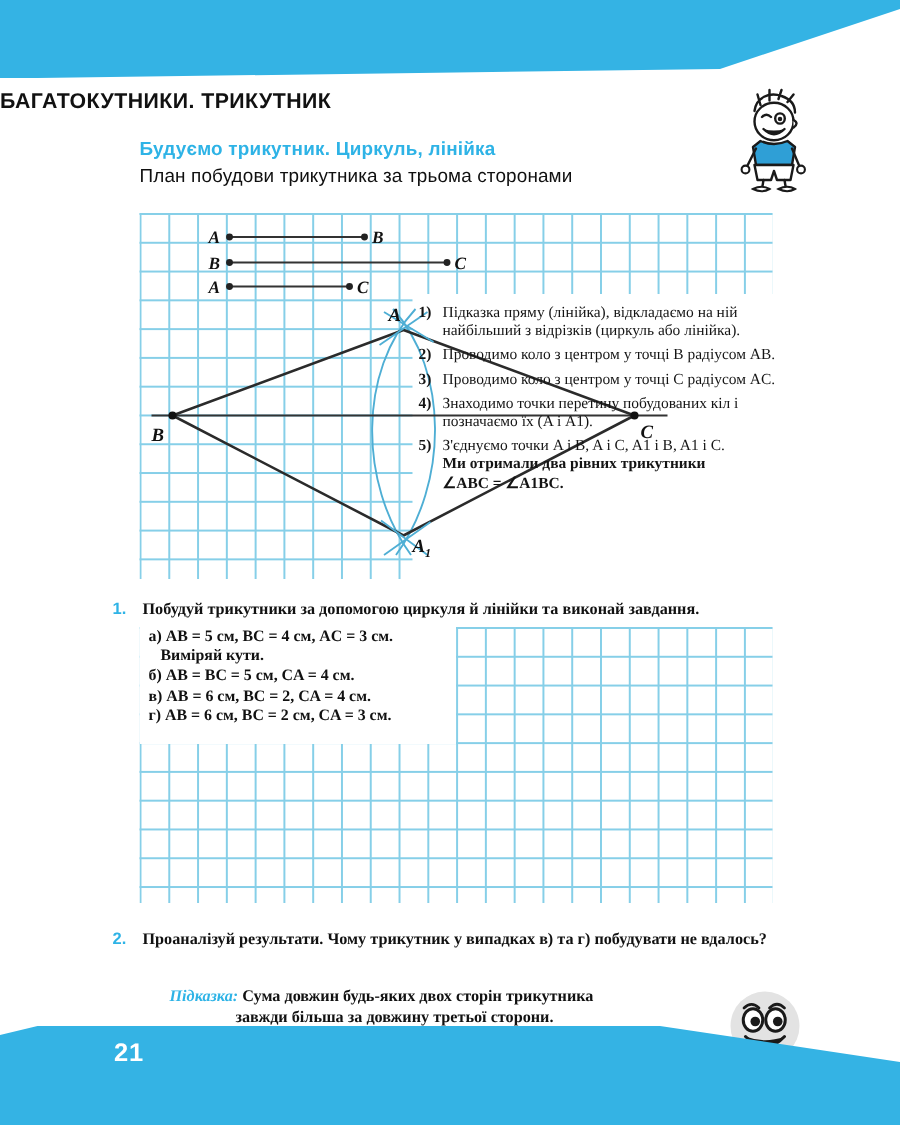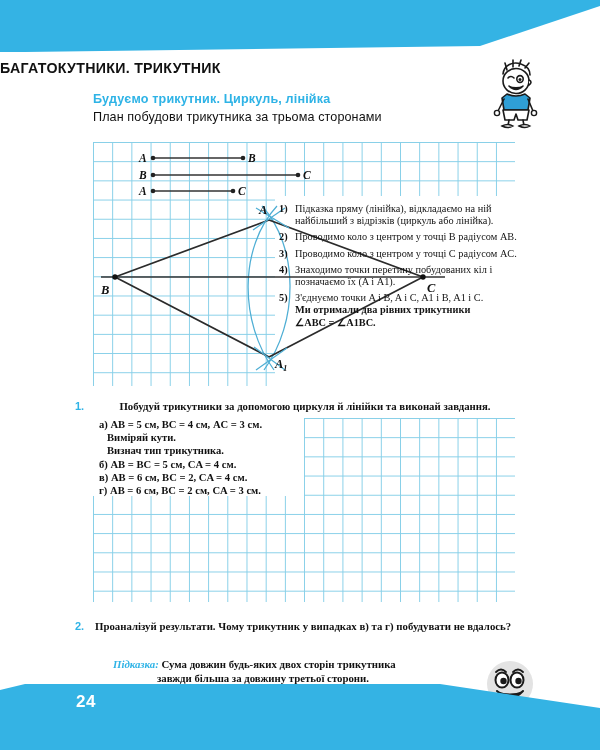--- a/index.html
+++ b/index.html
@@ -141,21 +141,20 @@
   #ex2-num { left: 75px; top: 620px; }
 
   #ex1-lead {
     position: absolute;
     left: 95px; top: 400px;
     width: 420px;
     font-size: 10.8px;
     font-weight: bold;
     color: #111111;
     line-height: 13px;
-    text-align: center;
   }
   #ex1-items {
     position: absolute;
     left: 99px; top: 418px;
     width: 205px;
     font-size: 10.6px;
     line-height: 13.2px;
     font-weight: bold;
     color: #111111;
   }
@@ -325,21 +324,20 @@
 
 <div class="ex-num" id="ex1-num">1.</div>
 <div id="ex1-lead">Побудуй трикутники за допомогою циркуля й лінійки та виконай завдання.</div>
 
 <div class="grid-sheet" id="grid-mid"></div>
 <div class="mask" id="mask-ex1-text"></div>
 
 <div id="ex1-items">
   <div>а) AB = 5 см, BC = 4 см, AC = 3 см.</div>
   <div class="sub-line">Виміряй кути.</div>
-  <div class="sub-line">Визнач тип трикутника.</div>
   <div>б) AB = BC = 5 см, CA = 4 см.</div>
   <div>в) AB = 6 см, BC = 2, CA = 4 см.</div>
   <div>г) AB = 6 см, BC = 2 см, CA = 3 см.</div>
 </div>
 
 <div class="ex-num" id="ex2-num">2.</div>
 <div id="ex2-text">Проаналізуй результати. Чому трикутник у випадках в) та г) побудувати не вдалось?</div>
 
 <div id="hint-block">
   <span id="hint-label">Підказка:</span>
@@ -358,13 +356,13 @@
   <circle cx="17.5" cy="21" r="3.2" fill="#1a1a1a"></circle>
   <circle cx="32.5" cy="21" r="3.2" fill="#1a1a1a"></circle>
   <path d="M11 31 q13 14 26 0 q-13 5 -26 0 z" fill="#1a1a1a"></path>
   <path d="M11 31 q13 14 26 0" fill="none" stroke="#1a1a1a" stroke-width="2" stroke-linecap="round"></path>
 </svg>
 
 <svg id="bottom-banner" viewBox="0 0 600 70" preserveAspectRatio="none">
   <polygon points="25,4 440,4 600,28 600,70 0,70 0,10" fill="#34b3e4"></polygon>
 </svg>
 
-<div id="page-number">24</div>
+<div id="page-number">21</div>
 
 </body></html>

